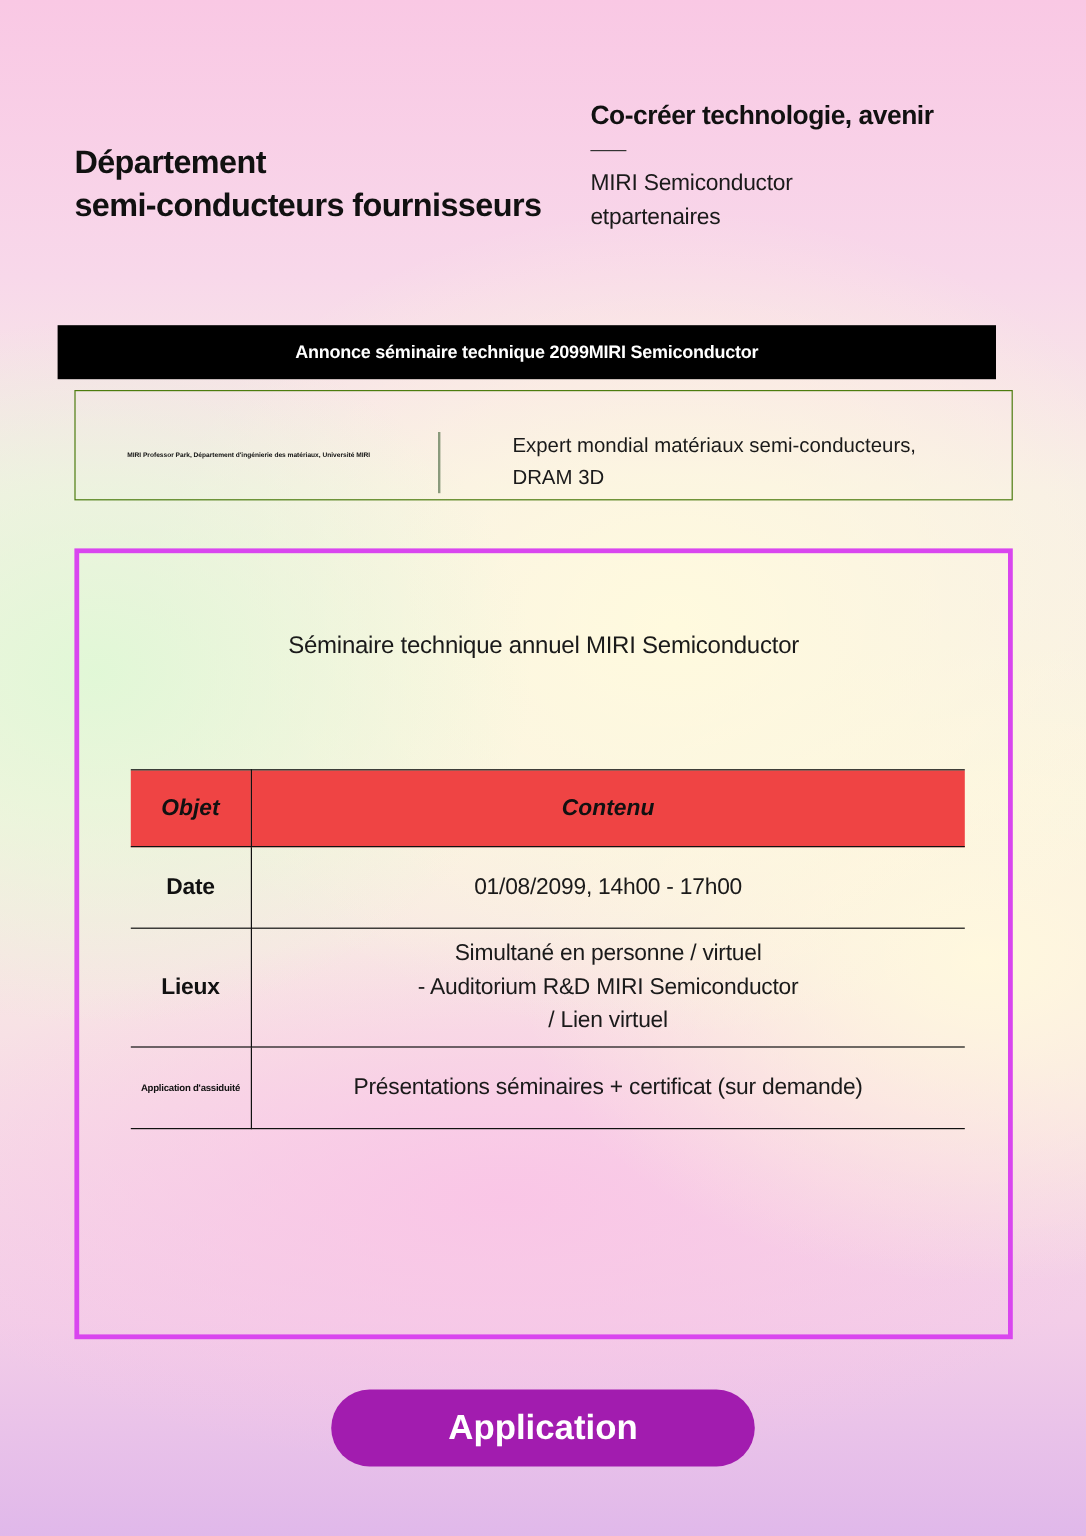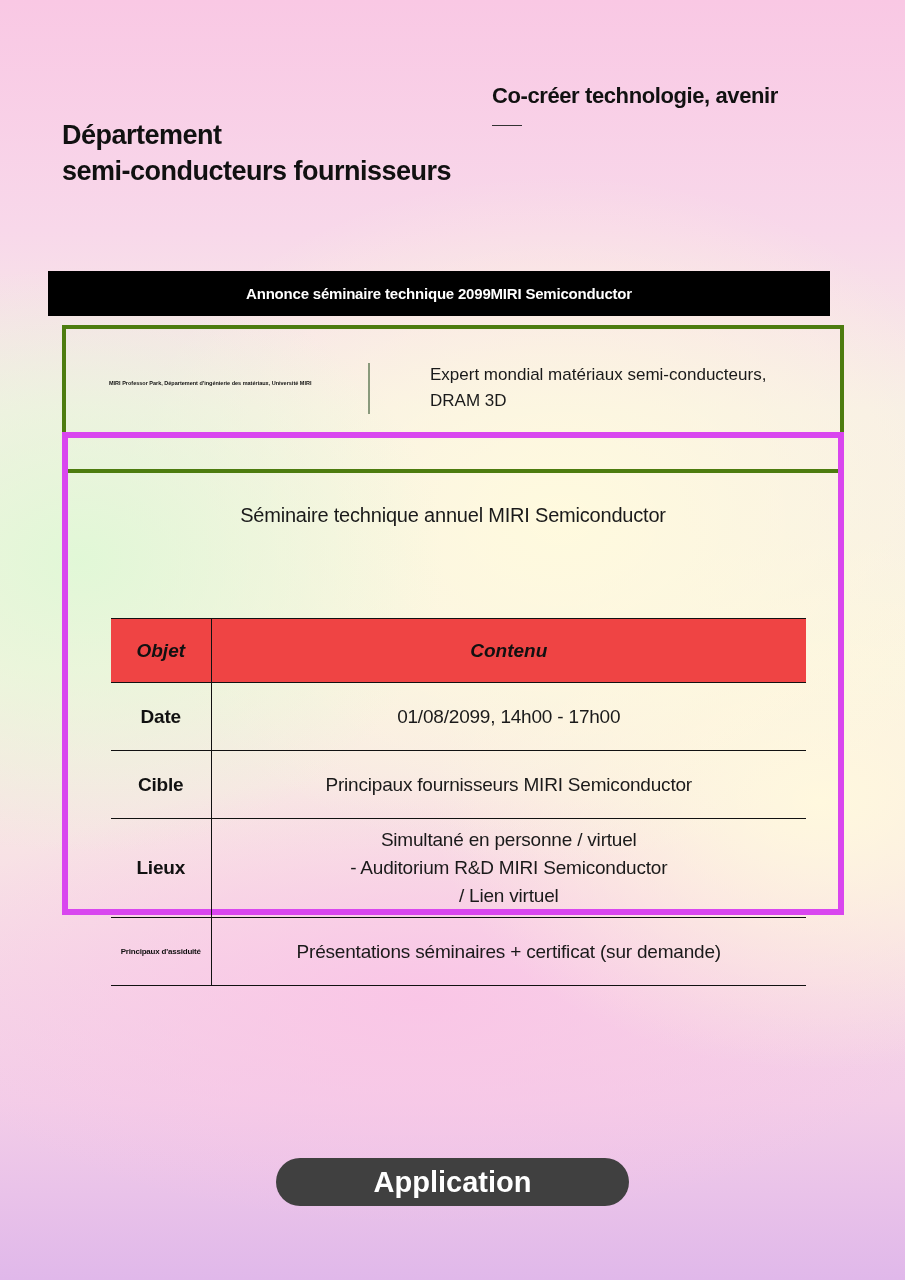--- a/index.html
+++ b/index.html
@@ -31,37 +31,37 @@
 
     
     .banner {
       position: absolute; left: 48px; top: 271px; width: 782px; height: 45px;
       background: #000; color: #fff; font-size: 15px; font-weight: 700;
       display: flex; align-items: center; justify-content: center; letter-spacing: -0.2px;
     }
 
     
     .speaker-box {
-      position: absolute; left: 62px; top: 325px; width: 782px; height: 148px;
-      border: 4px solid #4d7c0f;
+      position: absolute; left: 62px; top: 325px; width: 782px; height: 92px;
+      border: 1px solid #4d7c0f;
     }
     .speaker-name {
       position: absolute; left: 43px; top: 51px; font-size: 5.5px; font-weight: 700; white-space: nowrap;
     }
     .speaker-divider {
       position: absolute; left: 302px; top: 34px; width: 2px; height: 51px; background: #8a9a7c;
     }
     .speaker-desc {
       position: absolute; left: 364px; top: 33px; width: 390px; font-size: 17px; line-height: 26px; color: #1a1a1a;
     }
 
     
     .main-box {
-      position: absolute; left: 62px; top: 432px; width: 782px; height: 483px;
-      border: 6px solid #d946ef;
+      position: absolute; left: 62px; top: 457px; width: 782px; height: 659px;
+      border: 4px solid #d946ef;
     }
     .main-title {
       position: absolute; left: 0; right: 0; top: 66px; text-align: center;
       font-size: 20px; color: #1a1a1a; letter-spacing: -0.2px;
     }
     table.info {
       position: absolute; left: 43px; top: 180px; width: 695px;
       border-collapse: collapse;
     }
     table.info th, table.info td {
@@ -77,37 +77,41 @@
     .r-date { height: 68px; }
     .r-cible { height: 68px; }
     .r-lieux { height: 99px; }
     .r-lieux td.val { line-height: 28px; }
     .r-lieux td.val span { display: block; }
     .r-periode { height: 68px; }
     .r-presta { height: 68px; }
 
     
     .apply-btn {
-      position: absolute; left: 276px; top: 1158px; width: 353px; height: 48px;
-      background: #404040; color: #fff; border-radius: 34px; border: none;
+      position: absolute; left: 276px; top: 1158px; width: 353px; height: 64px;
+      background: #a21caf; color: #fff; border-radius: 34px; border: none;
       font-family: "Liberation Sans", sans-serif; font-size: 29px; font-weight: 700;
       display: flex; align-items: center; justify-content: center; cursor: pointer;
     }
   </style>
 </head>
 <body>
 
 <div class="hero-title">
   <span>Département</span>
   <span>semi-conducteurs fournisseurs</span>
 </div>
 
 <div class="hero-right">
   <div class="tagline">Co-créer technologie, avenir</div>
   <div class="tag-rule"></div>
+  <div class="partners">
+    <span>MIRI Semiconductor</span>
+    <span>etpartenaires</span>
+  </div>
 </div>
 
 <div class="banner">
   <span>Annonce séminaire technique 2099MIRI Semiconductor</span>
 </div>
 
 <div class="speaker-box">
   <div class="speaker-name">MIRI Professor Park, Département d'ingénierie des matériaux, Université MIRI</div>
   <div class="speaker-divider"></div>
   <div class="speaker-desc">Expert mondial matériaux semi-conducteurs, DRAM 3D</div>
@@ -121,33 +125,29 @@
       <tr>
         <th class="col-obj">Objet</th>
         <th>Contenu</th>
       </tr>
     </thead>
     <tbody>
       <tr class="r-date">
         <td class="col-obj">Date</td>
         <td class="val">01/08/2099, 14h00 - 17h00</td>
       </tr>
-      <tr class="r-cible">
-        <td class="col-obj">Cible</td>
-        <td class="val">Principaux fournisseurs MIRI Semiconductor</td>
-      </tr>
       <tr class="r-lieux">
         <td class="col-obj">Lieux</td>
         <td class="val">
           <span>Simultané en personne / virtuel</span>
           <span>- Auditorium R&amp;D MIRI Semiconductor</span>
           <span>/ Lien virtuel</span>
         </td>
       </tr>
       <tr class="r-presta">
-        <td class="col-obj small">Principaux d'assiduité</td>
+        <td class="col-obj small">Application d'assiduité</td>
         <td class="val">Présentations séminaires + certificat (sur demande)</td>
       </tr>
     </tbody>
   </table>
 </div>
 
 <button class="apply-btn">Application</button>
 
 </body></html>

